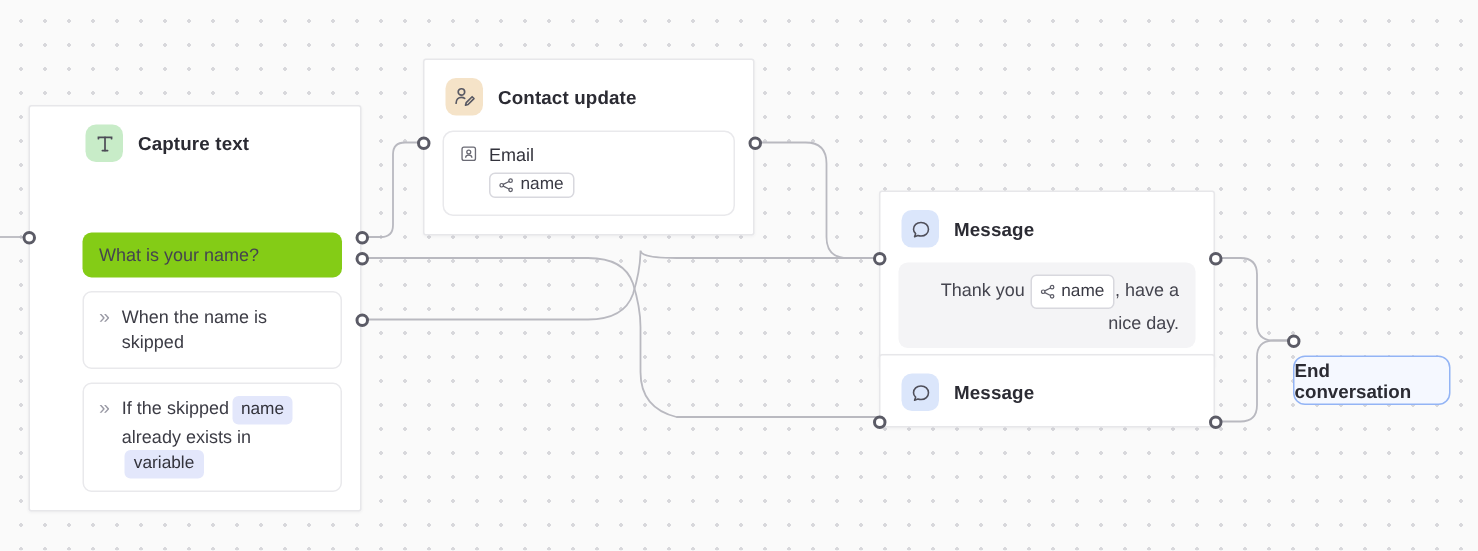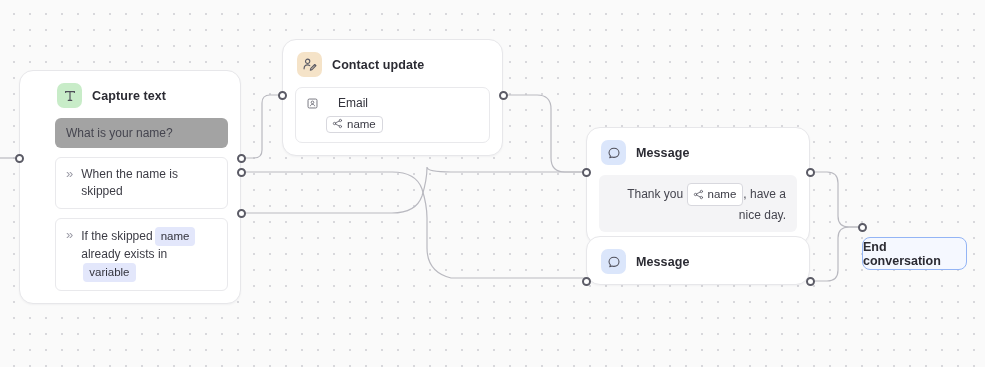--- a/index.html
+++ b/index.html
@@ -25,21 +25,21 @@
     width: 985px;
     height: 367px;
     pointer-events: none;
   }
 
   
   .node {
     position: absolute;
     background: #ffffff;
     border: 1px solid #e7e7ea;
-    border-radius: 14px;
+    border-radius: 2px;
     box-sizing: border-box;
     box-shadow: 0 1px 2px rgba(16,24,40,0.04);
   }
   .node-header {
     display: flex;
     align-items: center;
     gap: 10px;
     padding: 12px 14px 10px 14px;
   }
   .node-icon {
@@ -58,25 +58,26 @@
     font-size: 12.5px;
     font-weight: bold;
     color: #2b2b33;
     letter-spacing: 0.1px;
   }
 
   
   .node-body { padding: 0 12px 12px 12px; }
 
   .field-grey {
-    background: #a3a3a3;
+    background: #84cc16;
     border-radius: 6px;
     padding: 8px 11px;
     font-size: 12px;
     color: #45454f;
+    margin-top: 37px;
   }
   .row-box {
     border: 1px solid #e9e9ec;
     border-radius: 6px;
     padding: 8px 10px;
     font-size: 12px;
     color: #3c3c45;
     display: flex;
     align-items: flex-start;
     gap: 8px;
@@ -102,22 +103,22 @@
     vertical-align: baseline;
   }
 
   .sub-card {
     border: 1px solid #e9e9ec;
     border-radius: 7px;
     padding: 8px 10px 9px 10px;
   }
   .sub-card-head {
     display: flex;
-    align-items: center;
-    gap: 19px;
+    align-items: flex-start;
+    gap: 7px;
     font-size: 12px;
     color: #33333c;
   }
   .sub-card-val { padding-left: 20px; margin-top: 5px; }
 
   .token-chip {
     display: inline-flex;
     align-items: center;
     gap: 4px;
     border: 1px solid #d8d8de;

